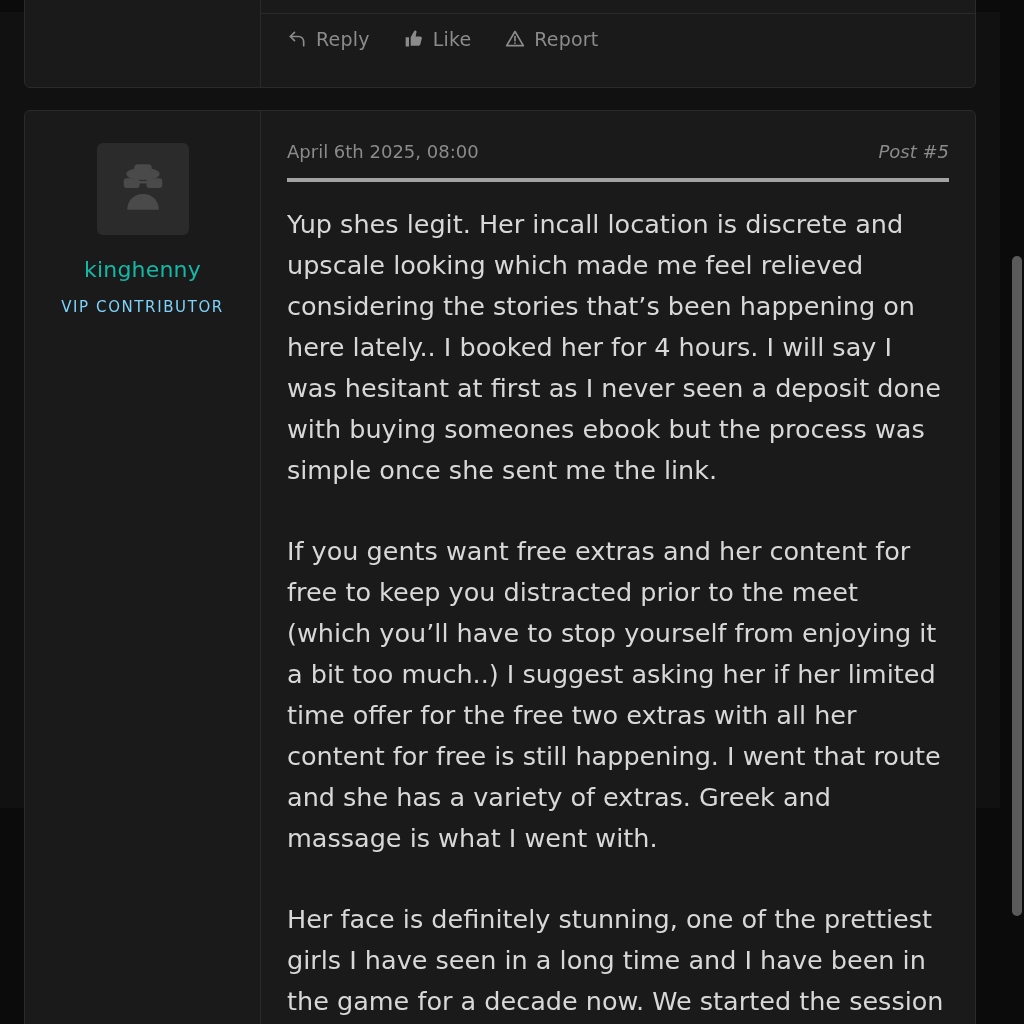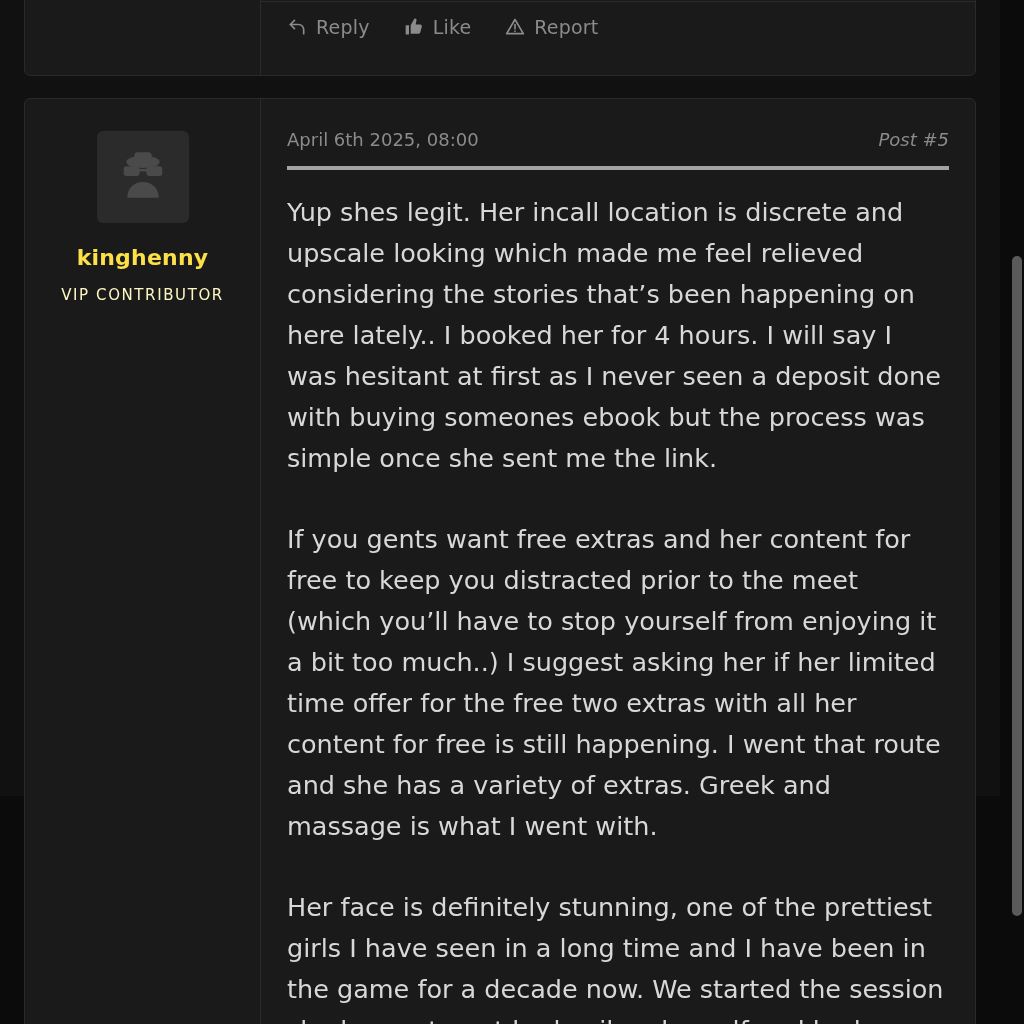--- a/index.html
+++ b/index.html
@@ -15,21 +15,21 @@
   #page {
     position: relative;
     width: 1024px;
     height: 1024px;
     background: #0b0b0b;
   }
 
   .forum-wrap {
     position: absolute;
     left: 0;
-    top: 0;
+    top: 12px;
     width: 1000px;
     height: 796px;
     background: #111111;
     box-sizing: border-box;
   }
 
   
   .post {
     display: flex;
     background: #1a1a1a;
@@ -107,30 +107,30 @@
     height: 92px;
     margin: 0 auto 22px auto;
     background: #2b2b2b;
     border-radius: 6px;
     display: flex;
     align-items: center;
     justify-content: center;
   }
 
   .username {
-    color: #fde047;
+    color: #14b8a6;
     font-size: 22px;
-    font-weight: bold;
+    font-weight: normal;
     margin-bottom: 16px;
     cursor: pointer;
     letter-spacing: .2px;
   }
 
   .usertitle {
-    color: #fef9c3;
+    color: #7dd3fc;
     font-size: 15px;
     letter-spacing: 1.6px;
     text-transform: uppercase;
   }
 
   
   .post-head {
     display: flex;
     justify-content: space-between;
     align-items: baseline;

